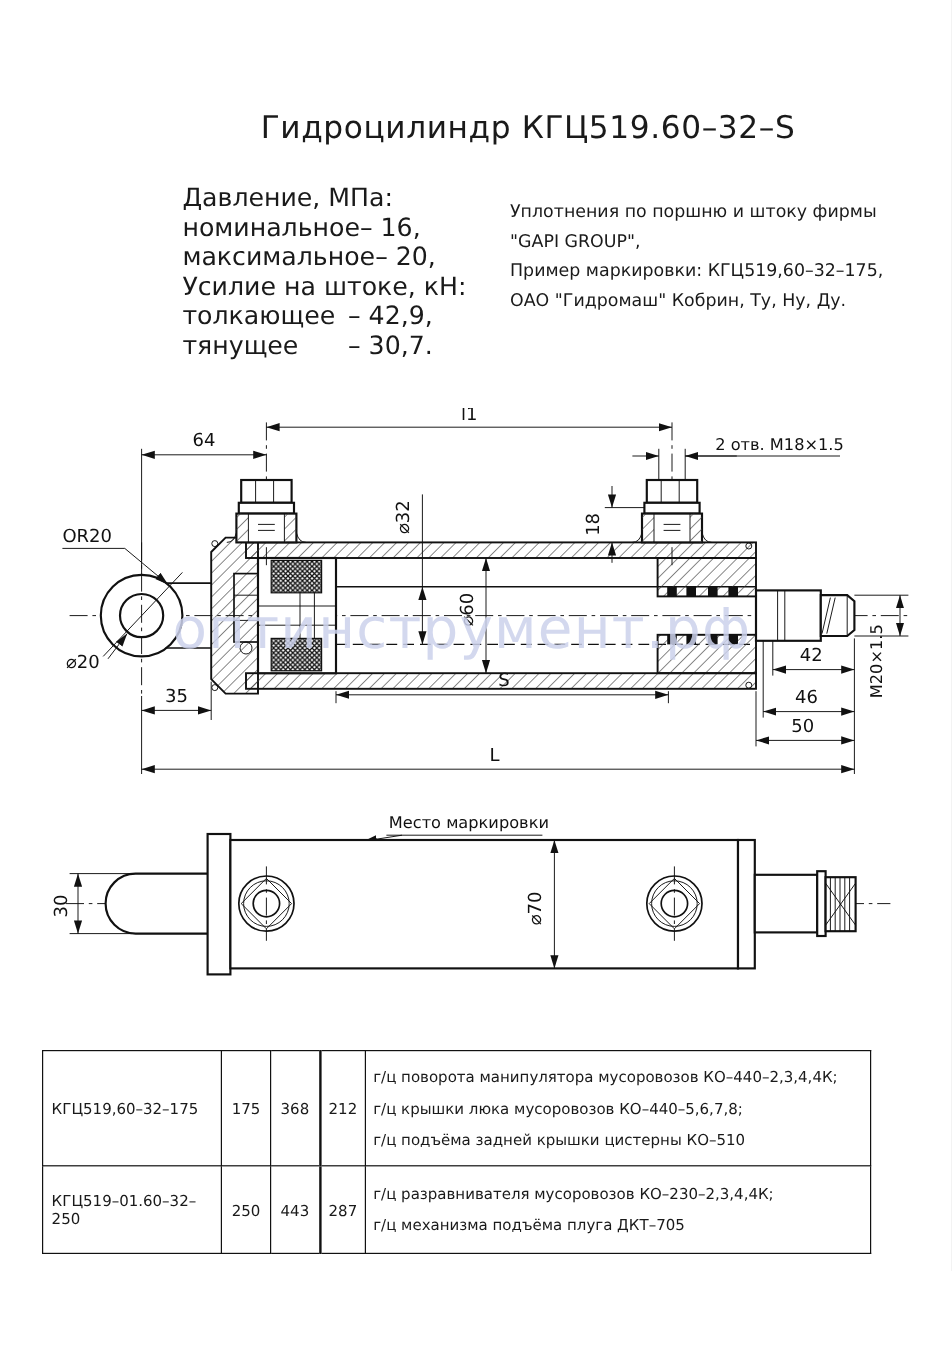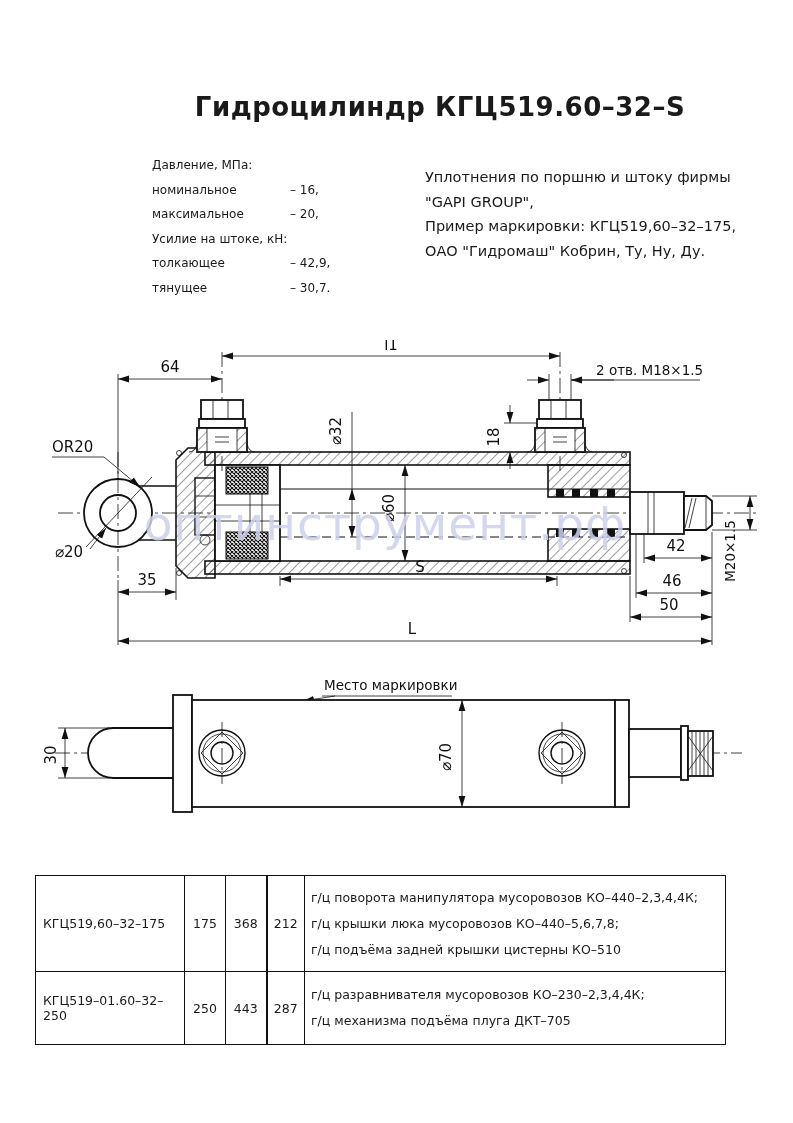--- a/index.html
+++ b/index.html
@@ -1,20 +1,20 @@
 <!DOCTYPE html>
 <html><head>
 <meta charset="utf-8">
 <style>
   html,body{margin:0;padding:0;background:#e8e8e8;}
   .page{position:relative;width:793px;height:1123px;background:#ffffff;margin:0 auto;
         font-family:"DejaVu Sans",sans-serif;color:#1a1a1a;overflow:hidden;}
   .title{position:absolute;top:92px;left:90px;width:700px;text-align:center;
-         font-size:26px;font-weight:700;letter-spacing:.5px;white-space:nowrap;}
-  .specs{position:absolute;top:153px;left:152px;font-size:12px;line-height:24.6px;}
+         font-size:26px;font-weight:400;letter-spacing:.5px;white-space:nowrap;}
+  .specs{position:absolute;top:153px;left:152px;font-size:21px;line-height:24.6px;}
   .specs .row{display:flex;}
   .specs .lab{min-width:138px;}
   .notes{position:absolute;top:165px;left:425px;font-size:14.5px;line-height:24.5px;white-space:nowrap;}
   svg.drawing{position:absolute;left:0;top:340px;}
   .ol{fill:#fff;stroke:#111;stroke-width:1.8;}
   .ol2{fill:none;stroke:#111;stroke-width:1.4;}
   .olh{fill:url(#h45);stroke:#111;stroke-width:1.6;}
   .thin{stroke:#111;stroke-width:.8;fill:none;}
   .cl{stroke:#111;stroke-width:.8;fill:none;stroke-dasharray:15 4 3 4;}
   .hid{stroke:#111;stroke-width:1.1;fill:none;stroke-dasharray:9 5;}

